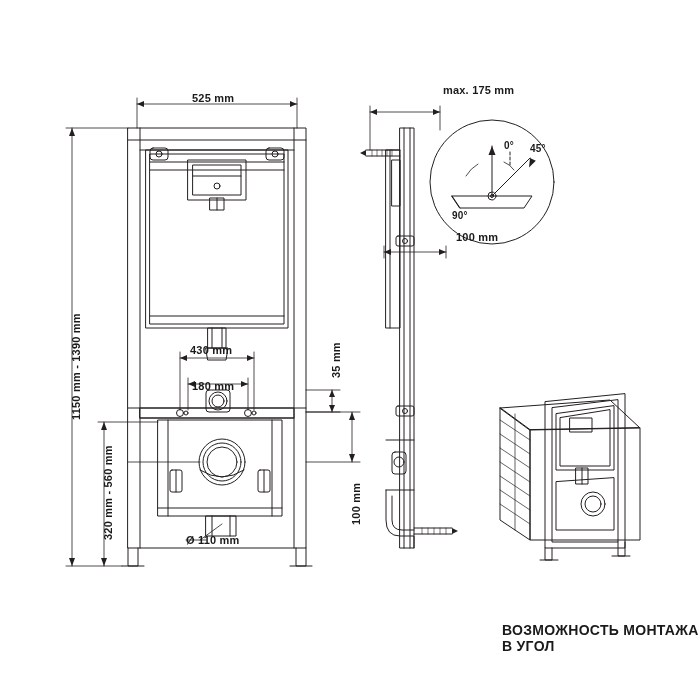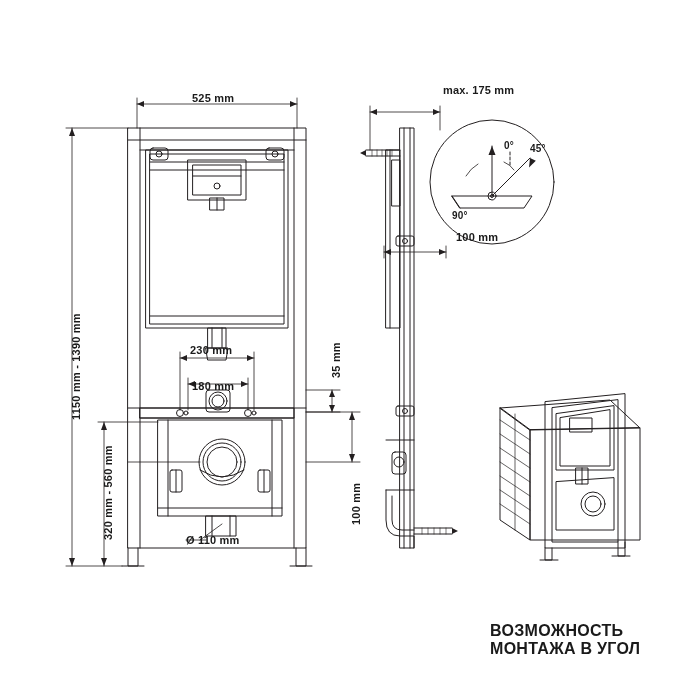--- a/index.html
+++ b/index.html
@@ -37,24 +37,25 @@
   }
   .lbl.small {
     font-size: 10px;
   }
   .lbl.vert {
     transform-origin: left top;
     transform: rotate(-90deg);
   }
   .caption {
     position: absolute;
-    font-size: 16px;
+    font-size: 14px;
     font-weight: bold;
     color: #1a1a1a;
     letter-spacing: 0.3px;
+    margin-left: 12px;
   }
 </style>
 </head>
 <body>
 
 <div id="stage">
 
   <svg id="drawing" viewBox="0 0 700 700">
     <g fill="none" stroke="#231f20" stroke-width="1" stroke-linecap="round" stroke-linejoin="round">
 
@@ -297,21 +298,21 @@
       </g>
     </g>
   </svg>
 
   <div class="lbl" style="left:192px; top:92px;">525 mm</div>
 
   <div class="lbl vert" style="left:70px; top:420px;">1150 mm - 1390 mm</div>
 
   <div class="lbl vert" style="left:102px; top:540px;">320 mm - 560 mm</div>
 
-  <div class="lbl" style="left:190px; top:344px;">230 mm</div>
+  <div class="lbl" style="left:190px; top:344px;">430 mm</div>
 
   <div class="lbl" style="left:192px; top:380px;">180 mm</div>
 
   <div class="lbl vert" style="left:330px; top:378px;">35 mm</div>
 
   <div class="lbl vert" style="left:350px; top:525px;">100 mm</div>
 
   <div class="lbl" style="left:186px; top:534px;">Ø 110 mm</div>
 
   <div class="lbl" style="left:443px; top:84px;">max. 175 mm</div>

